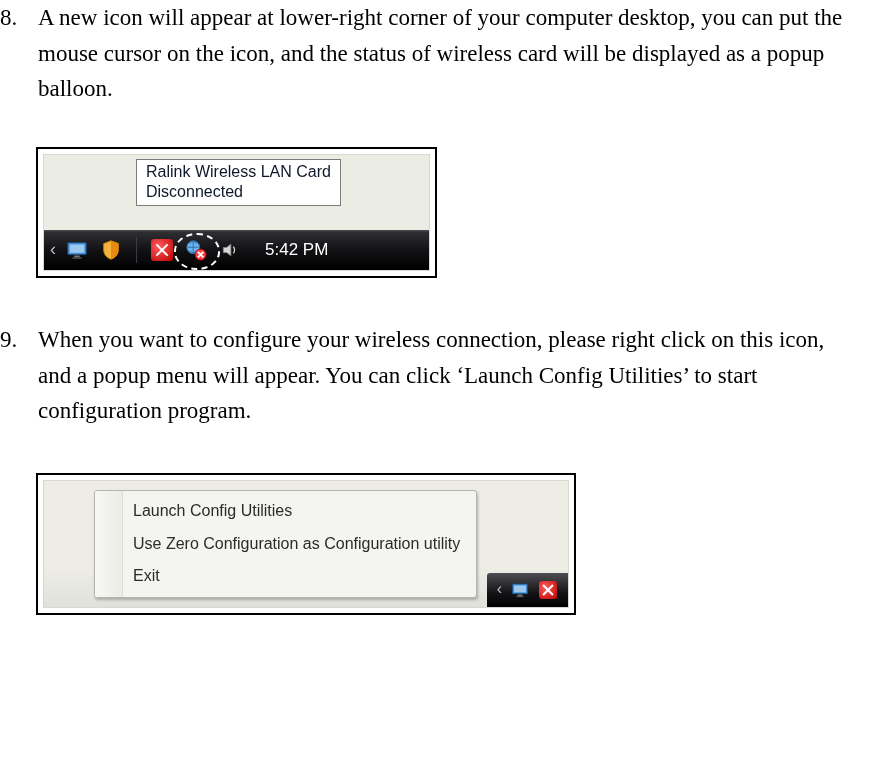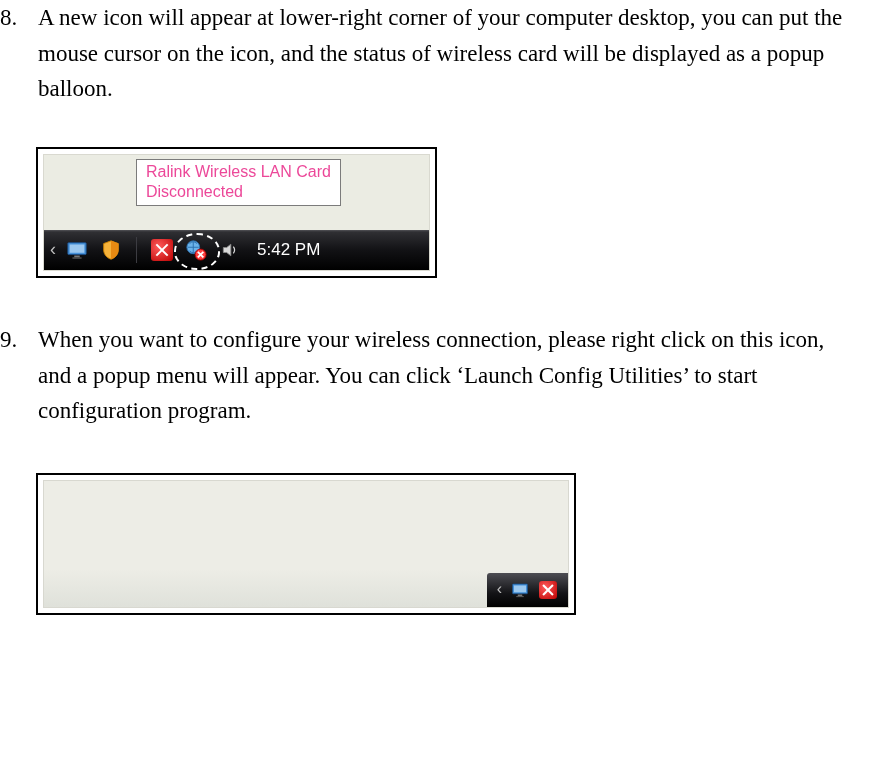--- a/index.html
+++ b/index.html
@@ -34,21 +34,21 @@
       background: #ebece3;
     }
     .tooltip {
       position: absolute;
       left: 92px; top: 4px;
       background: #fff;
       border: 1px solid #7b7b7b;
       padding: 2px 9px 3px 9px;
       font-family: "Segoe UI", Tahoma, Arial, sans-serif;
       font-size: 16px;
-      color: #ec4899;
+      color: #0f172a;
       line-height: 1.25;
     }
     .taskbar {
       position: absolute;
       left: 0; right: 0; bottom: 0;
       height: 40px;
       background: linear-gradient(to bottom, #525257 0%, #2f2f33 5%, #121215 50%, #000 100%);
       display: flex; align-items: center;
     }
     .tb-chev {
@@ -81,21 +81,21 @@
     .ring {
       position: absolute;
       left: 130px; bottom: 0px;
       width: 46px; height: 37px;
       border: 2px dashed #fff;
       border-radius: 50% / 48%;
       pointer-events: none;
     }
     .vol-icon svg { width: 20px; height: 20px; }
     .clock {
-      margin-left: 10px;
+      margin-left: 18px;
       font-family: "Segoe UI", Tahoma, Arial, sans-serif;
       font-size: 17px;
       color: #fff;
     }
     .sep {
       width: 1px; height: 26px; background: #3c3c42; margin: 0 8px;
     }
 
     
     .shot2 {
@@ -212,20 +212,26 @@
   <div class="item">
     <div class="num">9.</div>
     <div class="body">
       <div>When you want to configure your wireless connection, please right click on this icon, and a popup menu will appear. You can click ‘Launch Config Utilities’ to start configuration program.</div>
       <div class="para-gap"></div>
     </div>
   </div>
 
   <div class="shot2">
     <div class="inner2">
+      <div class="menu">
+        <div class="iconcol"></div>
+        <div class="menu-item">Launch Config Utilities</div>
+        <div class="menu-item">Use Zero Configuration as Configuration utility</div>
+        <div class="menu-item">Exit</div>
+      </div>
       <div class="tray-right">
         <span class="tb-chev">‹</span>
         <span class="tb-icon mon-icon">
           <svg viewBox="0 0 24 24">
               <rect x="2" y="4" width="20" height="13" rx="1" fill="#4590d8" stroke="#1a4d86" stroke-width="1"></rect>
               <rect x="4" y="6" width="16" height="9" fill="#9cc8ef"></rect>
               <rect x="9" y="18" width="6" height="2" fill="#777"></rect>
               <rect x="7" y="20" width="10" height="1.5" fill="#555"></rect>
             </svg>
         </span>

